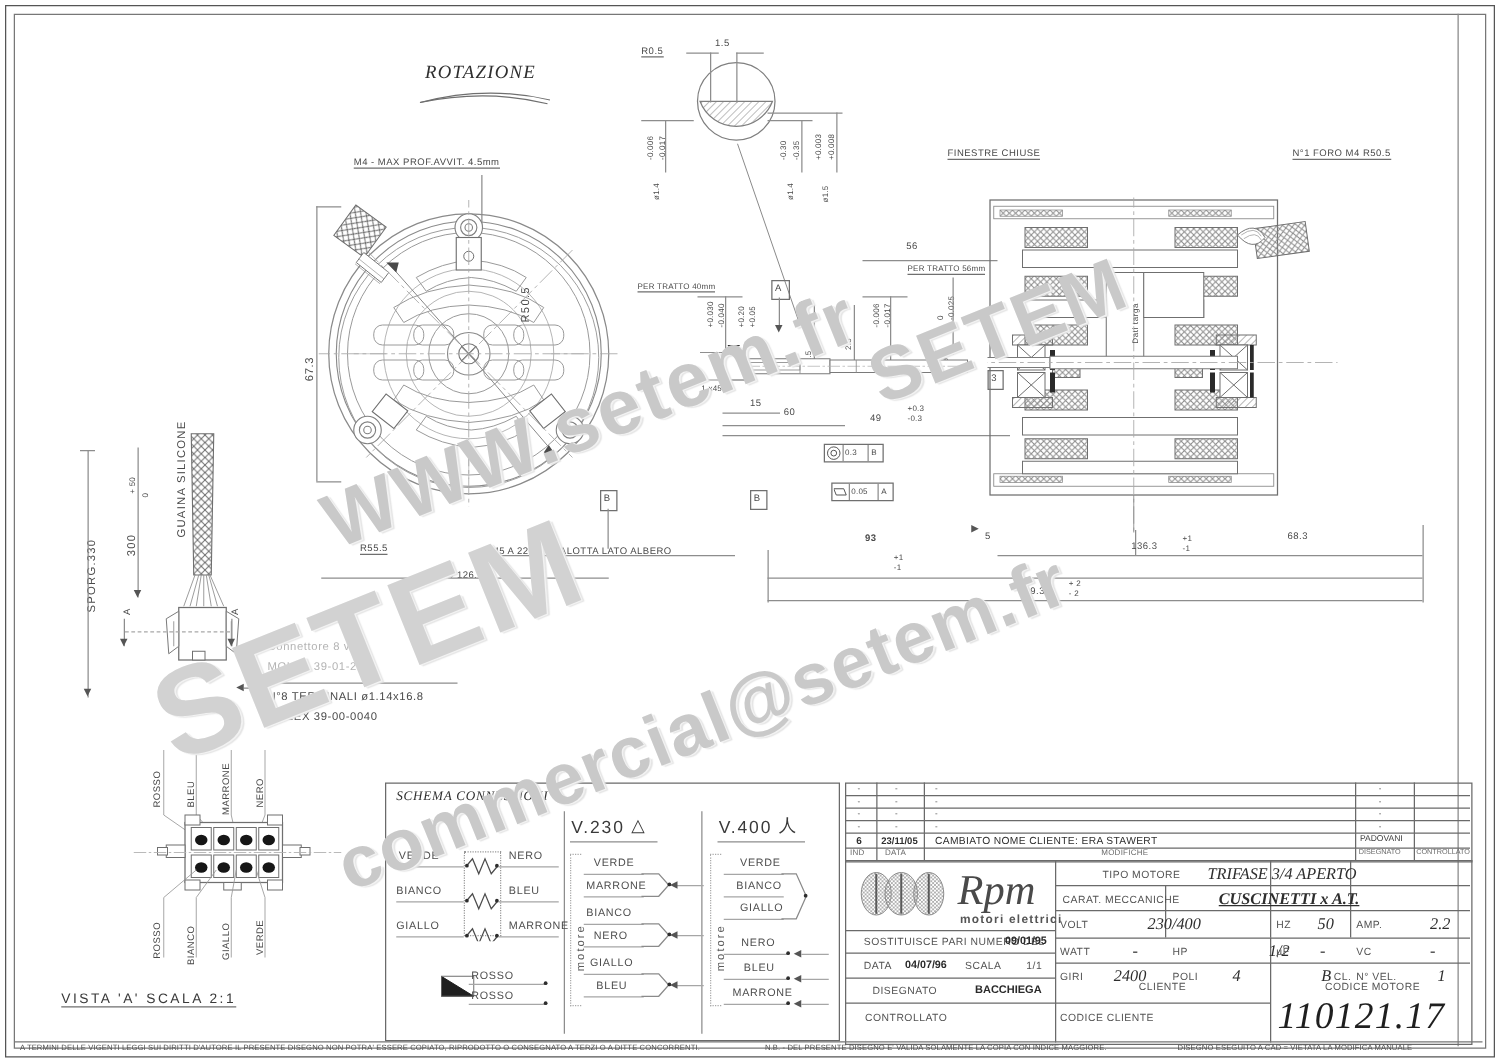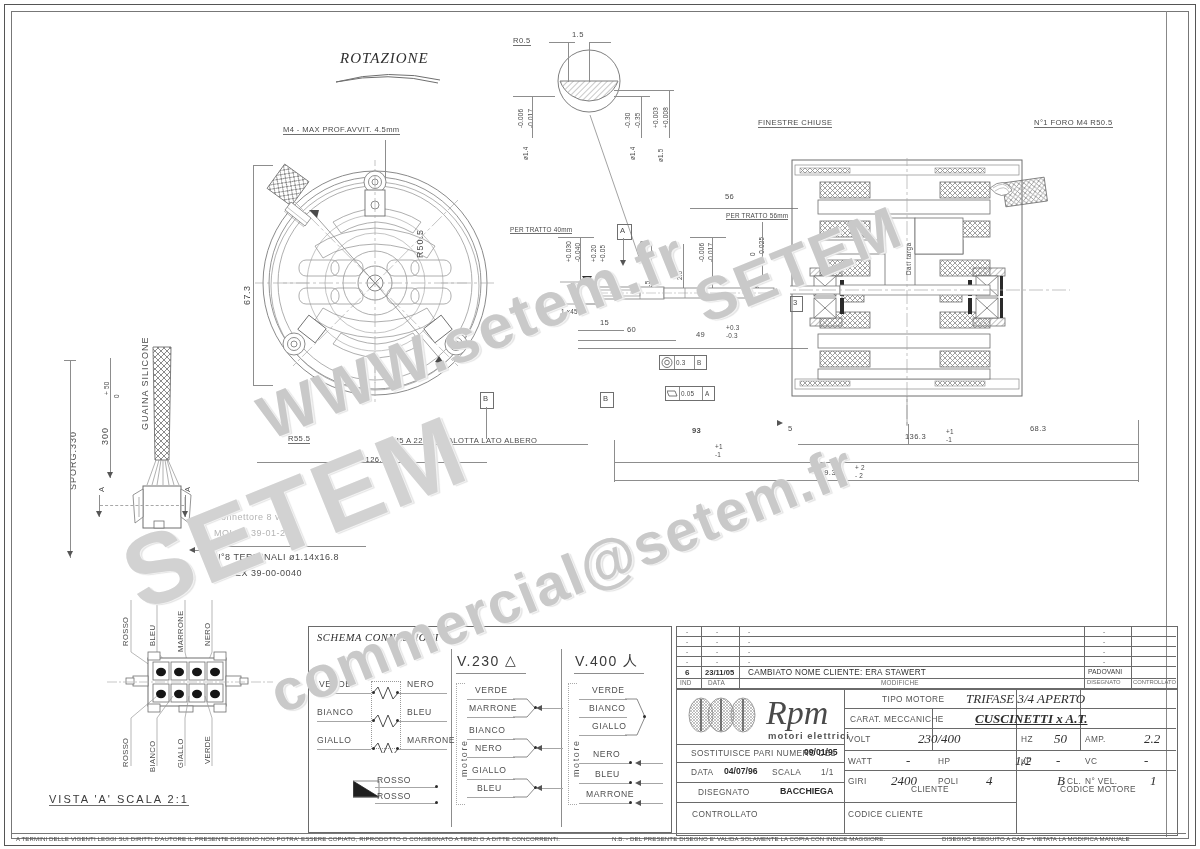--- a/index.html
+++ b/index.html
@@ -767,20 +767,21 @@
     <div class="t tbl" style="left:262px;top:150px;">POLI</div>
     <div class="t tbv" style="left:310px;top:147px;">4</div>
     <div class="t tbl" style="left:345px;top:150px;margin-left:46px;">CL.</div>
     <div class="t tbv" style="left:381px;top:147px;">B</div>
     <div class="t tbl" style="left:409px;top:150px;">N° VEL.</div>
     <div class="t tbv" style="left:474px;top:147px;">1</div>
 
     <div class="t tbl" style="left:235px;top:158px;">CLIENTE</div>
     <div class="t tbl" style="left:172px;top:183px;">CODICE CLIENTE</div>
     <div class="t tbl" style="left:384px;top:158px;">CODICE MOTORE</div>
+    <div class="t ital" style="left:346px;top:170px;font-size:30px;color:#1f1f1f;letter-spacing:1px;">110121.17</div>
   </div>
 
   <div class="wm" id="wm1">WWW.setem.fr</div>
   <div class="wm" id="wm3">SETEM</div>
   <div class="wm" id="wm4">SETEM</div>
   <div class="wm" id="wm5">commercial@setem.fr</div>
 
   <div id="footer">
     <div class="foot" style="left:4px;">A TERMINI DELLE VIGENTI LEGGI SUI DIRITTI D'AUTORE IL PRESENTE DISEGNO NON POTRA' ESSERE COPIATO, RIPRODOTTO O CONSEGNATO A TERZI O A DITTE CONCORRENTI.</div>
     <div class="foot" style="left:600px;">N.B. - DEL PRESENTE DISEGNO E' VALIDA SOLAMENTE LA COPIA CON INDICE MAGGIORE.</div>

